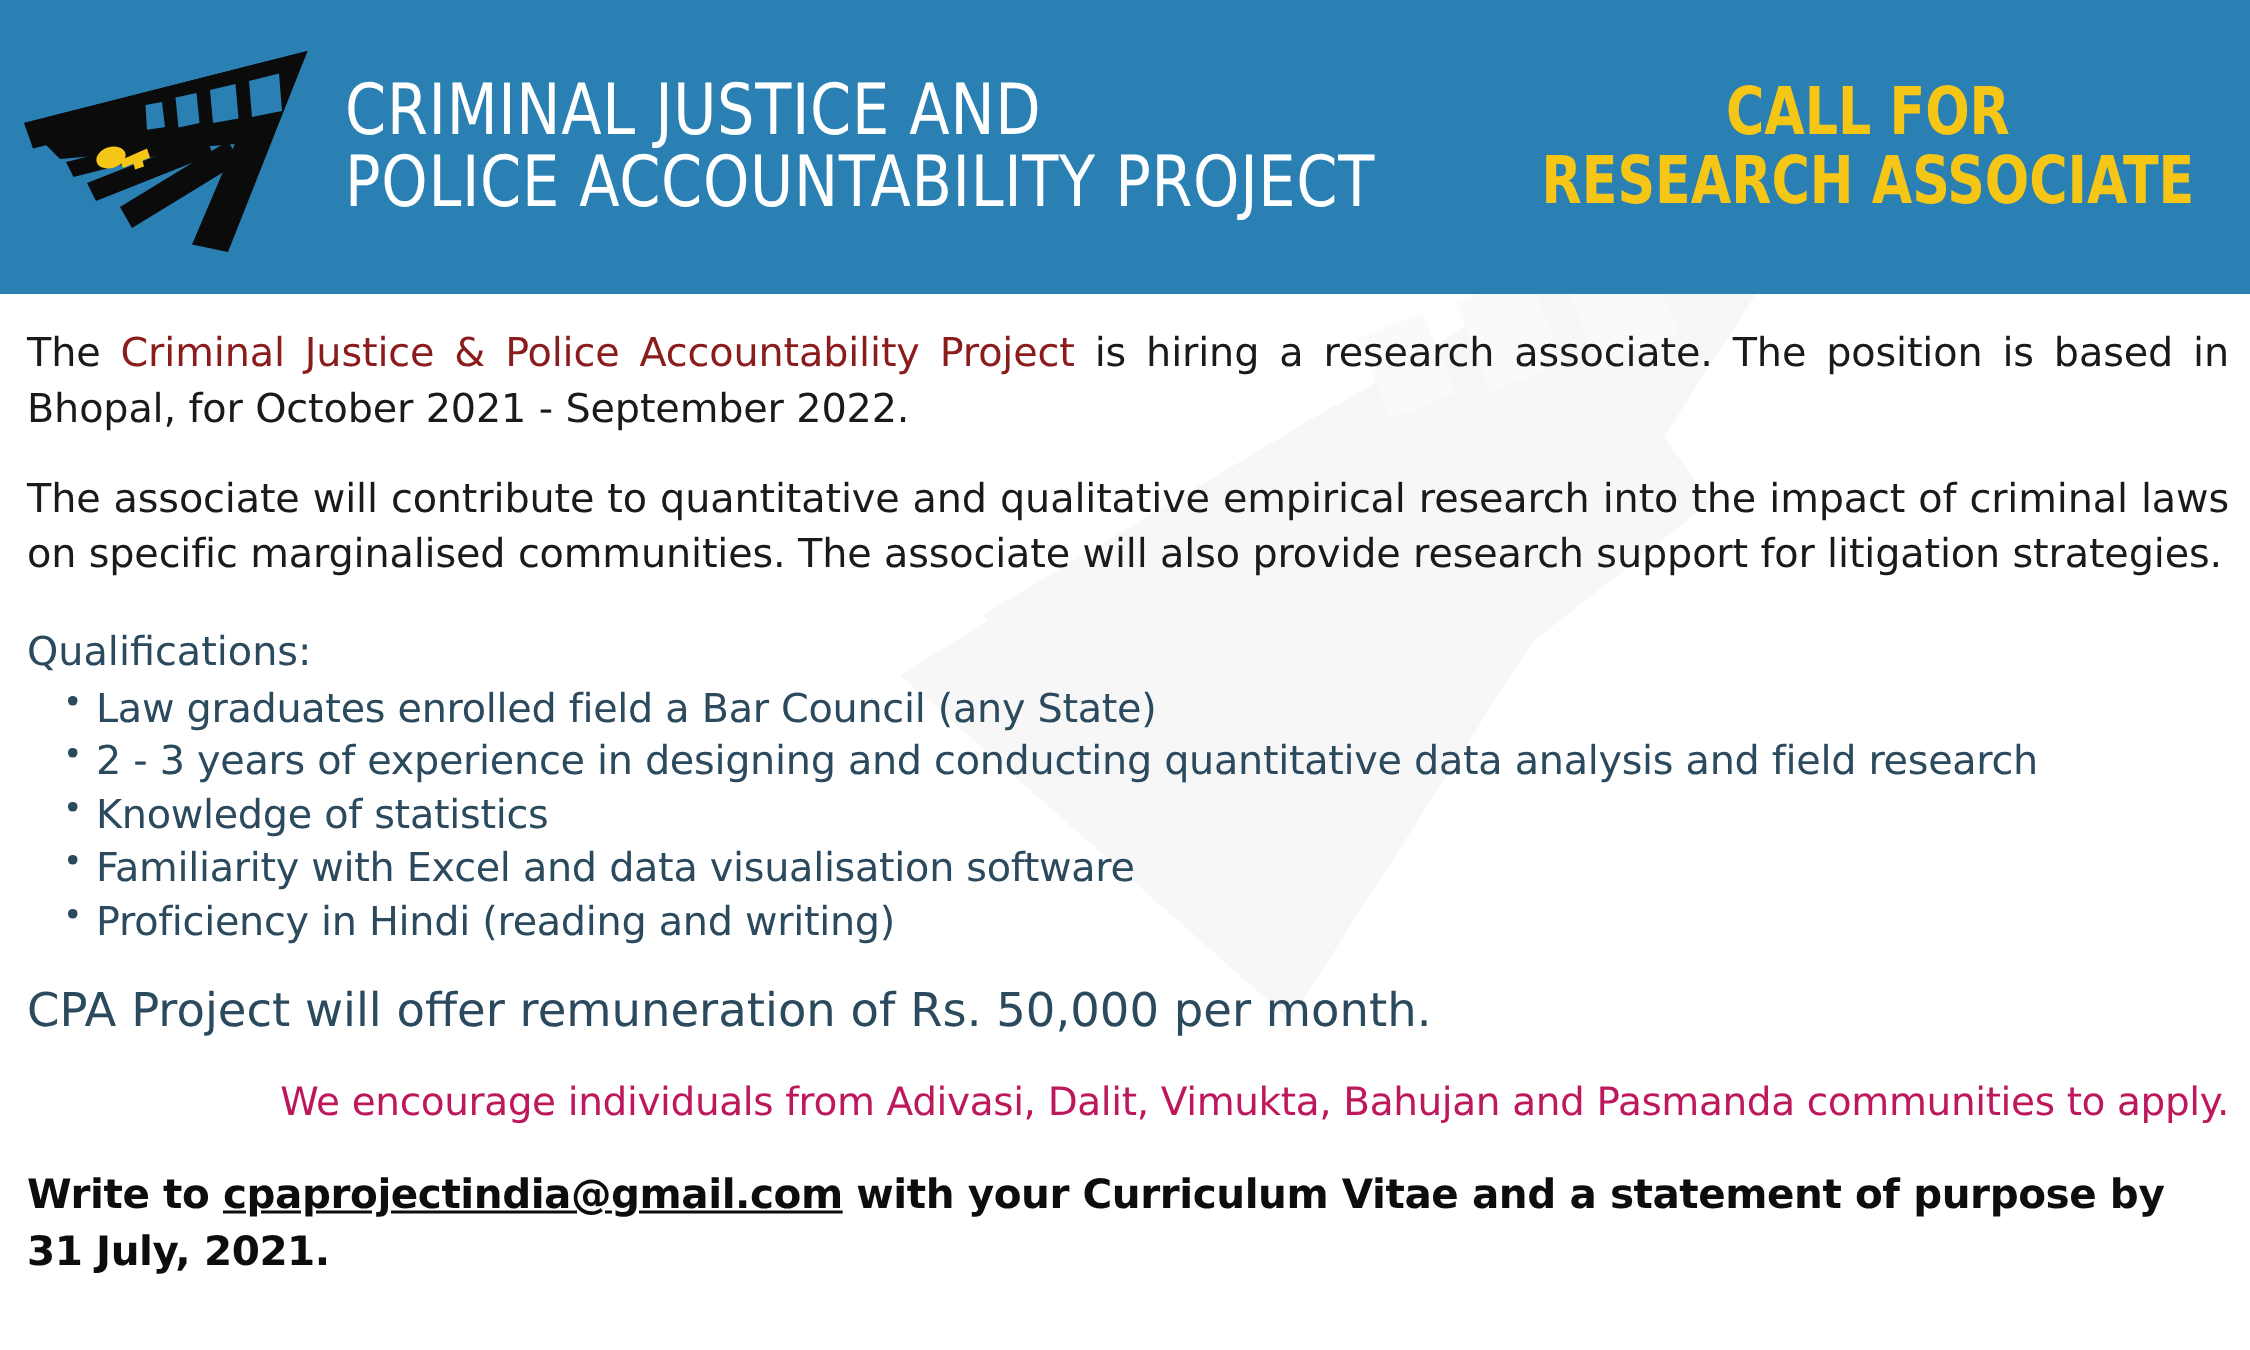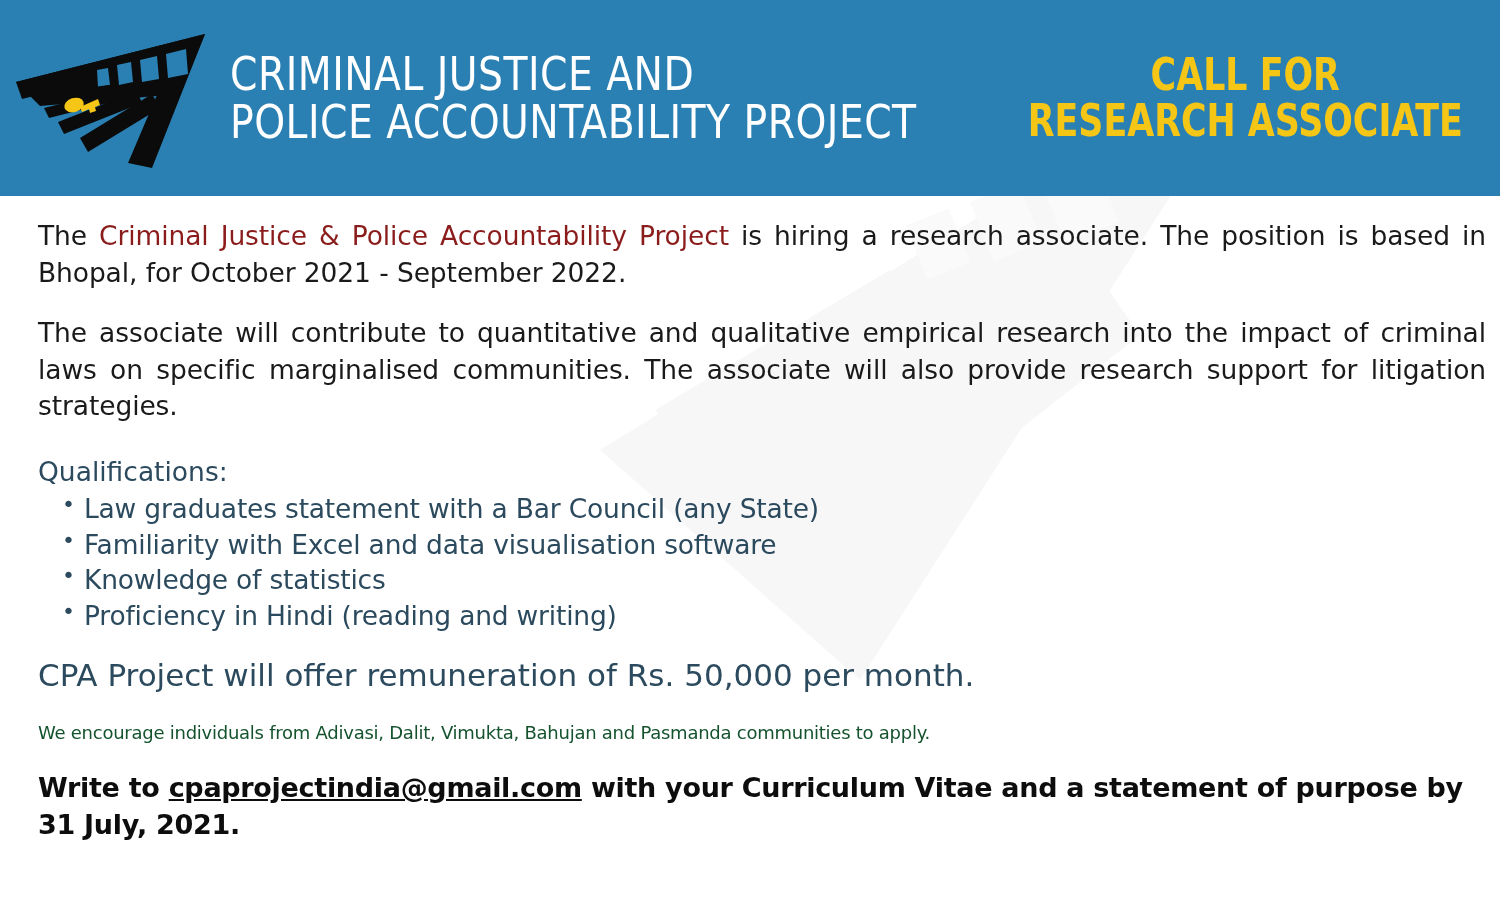--- a/index.html
+++ b/index.html
@@ -86,21 +86,20 @@
     white-space: nowrap;
     letter-spacing: 0px;
   }
   .call-title .line.l2 { font-size: 44px; }
 
   
   .body-area {
     position: relative;
     z-index: 1;
     padding: 0 14px 0 18px;
-    margin-left: 20px;
   }
 
   p.para, .qual-head, .remun, .encourage, .writeto {
     font-family: "DejaVu Sans", "Liberation Sans", sans-serif;
     font-weight: 400;
   }
 
   p.para {
     font-size: 26.5px;
     line-height: 1.38;
@@ -146,25 +145,26 @@
 
   .remun {
     margin-top: 22px;
     font-size: 31px;
     color: #2C4A5E;
     line-height: 1.3;
   }
 
   .encourage {
     margin-top: 25px;
-    font-size: 18px;
-    color: #14532d;
+    font-size: 26px;
+    color: #be185d;
     line-height: 1.3;
     letter-spacing: -0.25px;
     white-space: nowrap;
+    text-align: right;
   }
 
   .writeto {
     margin-top: 25px;
     font-size: 27px;
     color: #0d0d0d;
     font-weight: bold;
     line-height: 1.38;
     letter-spacing: -0.3px;
   }
@@ -235,23 +235,24 @@
 
   <div class="body-area">
 
     <p class="para p1"><span>The </span><span class="hl">Criminal Justice &amp; Police Accountability Project</span><span> is hiring a research associate. The position is based in Bhopal, for October 2021 - September 2022.</span></p>
 
     <p class="para p2">The associate will contribute to quantitative and qualitative empirical research into the impact of criminal laws on specific marginalised communities. The associate will also provide research support for litigation strategies.</p>
 
     <div class="qual-block">
       <div class="qual-head">Qualifications:</div>
       <ul class="quals">
-        <li>Law graduates statement with a Bar Council (any State)</li>
+        <li>Law graduates enrolled field a Bar Council (any State)</li>
+        <li>2 - 3 years of experience in designing and conducting quantitative data analysis and field research</li>
+        <li>Knowledge of statistics</li>
         <li>Familiarity with Excel and data visualisation software</li>
-        <li>Knowledge of statistics</li>
         <li>Proficiency in Hindi (reading and writing)</li>
       </ul>
     </div>
 
     <div class="remun">CPA Project will offer remuneration of Rs. 50,000 per month.</div>
 
     <div class="encourage">We encourage individuals from Adivasi, Dalit, Vimukta, Bahujan and Pasmanda  communities to apply.</div>
 
     <div class="writeto"><span>Write to </span><span class="email">cpaprojectindia@gmail.com</span><span> with your Curriculum Vitae and a statement of purpose by 31 July, 2021.</span></div>
   </div>

